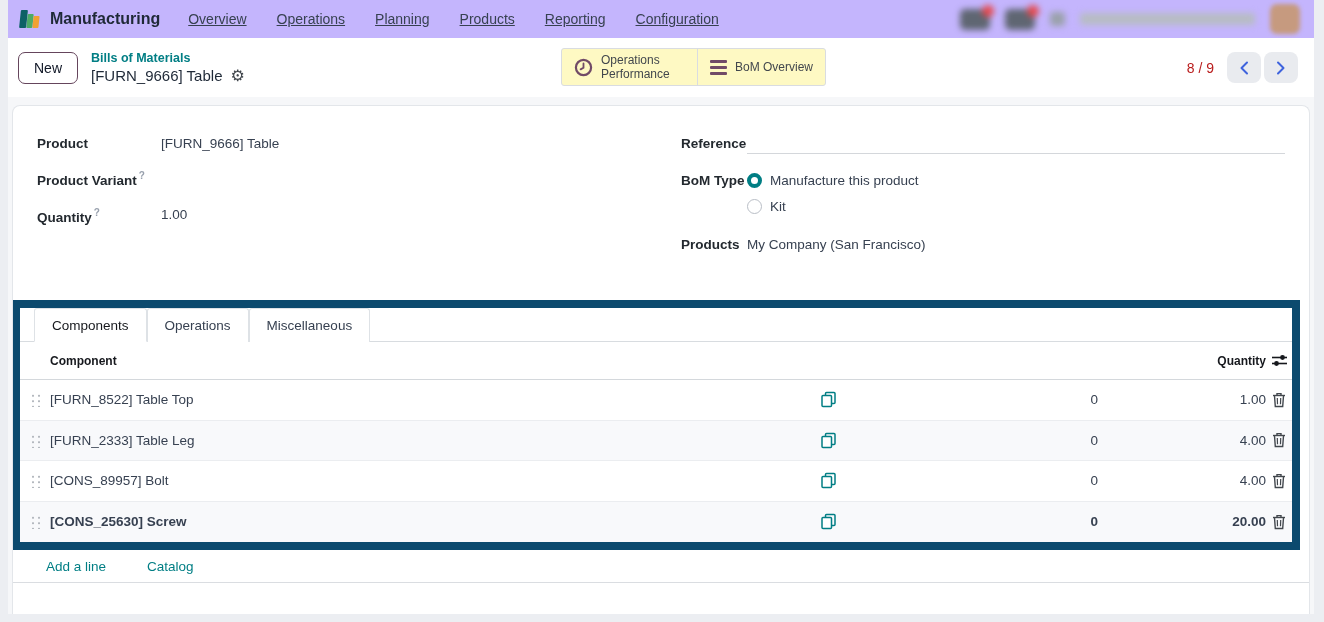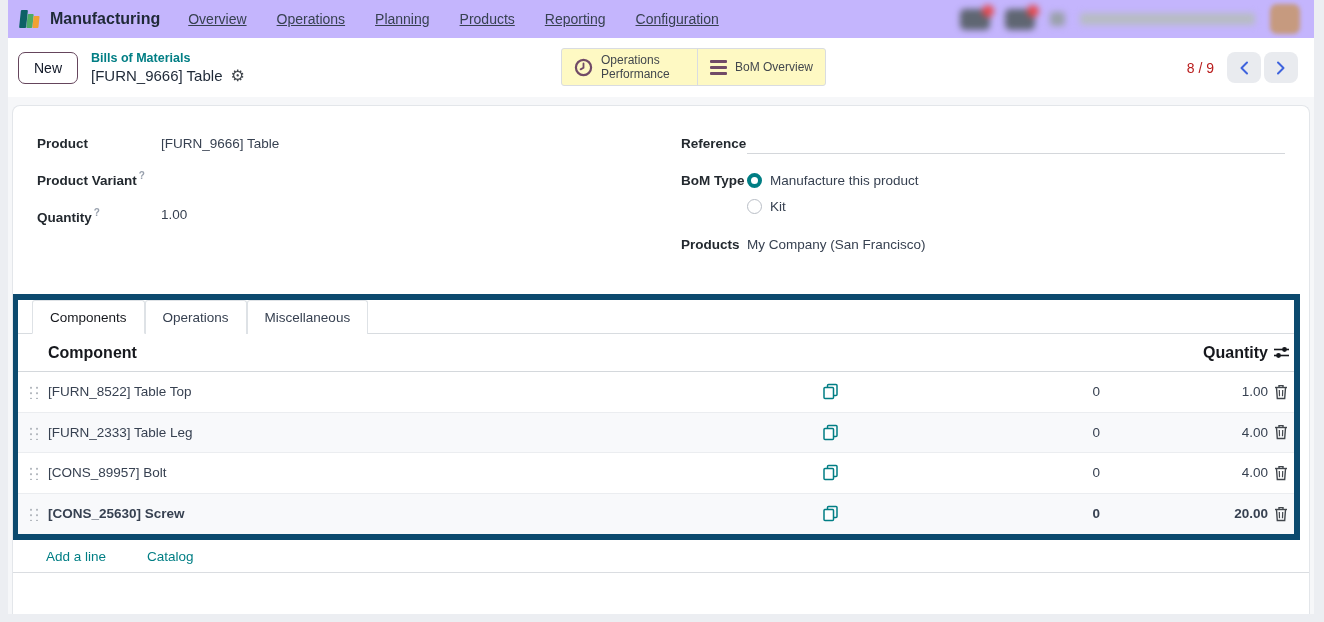--- a/index.html
+++ b/index.html
@@ -69,27 +69,27 @@
   .line-input { flex:1; border:none; border-bottom:1px solid #d4d7db; height:18px;
                 font:inherit; color:#374151; background:transparent; outline:none; }
   .radio-group { display:flex; flex-direction:column; gap:11px; }
   .radio-row { display:flex; align-items:center; gap:8px; color:#374151; cursor:pointer; }
   .radio { width:15px; height:15px; border-radius:50%; background:#fff; flex:none; }
   .radio.on  { border:4.5px solid #017e84; }
   .radio.off { border:1px solid #b9bec6; }
   .frow.company-row { margin-top:23px; }
 
   
-  .notebook { border:6px solid #0c4a6e; margin:2px 9px 0 -1px; background:#fff; }
+  .notebook { border:8px solid #0c4a6e; margin:8px 9px 0 -1px; background:#fff; }
   .tabbar { display:flex; padding-left:14px; border-bottom:1px solid #d8dce0; }
   .tab { padding:9px 17px 8px; font-size:13.5px; color:#374151; background:#fff; cursor:pointer;
          border:1px solid #dee2e6; border-bottom:none; border-radius:3px 3px 0 0; margin-bottom:-1px; }
   .tab.active { border-bottom:1px solid #fff; color:#16181d; }
   .grid { display:grid; grid-template-columns:30px 1fr 40px 250px 168px 26px; align-items:center; }
-  .thead { height:38px; border-bottom:1px solid #d4d8dc; font-weight:700; color:#16181d; font-size:16px; }
+  .thead { height:38px; border-bottom:1px solid #d4d8dc; font-weight:700; color:#16181d; font-size:12px; }
   .th-qty { justify-self:end; display:flex; align-items:center; gap:9px; }
   .trow { height:40.5px; border-bottom:1px solid #ebedf0; font-size:13.5px; cursor:pointer; }
   .trow:nth-child(even) { background:#f8f9fb; }
   .trow:last-child { border-bottom:none;font-weight:bold; }
   .drag { width:12px; height:15px; margin-left:9px; cursor:grab;
           background-image:radial-gradient(#b4b9bf 1.3px, transparent 1.4px);
           background-size:6px 5.5px; background-position:1px 1px; }
   .cell-copy { justify-self:center; cursor:pointer; display:flex; }
   .cell-zero { justify-self:end; color:#374151; }
   .cell-qty  { justify-self:end; color:#374151; }

